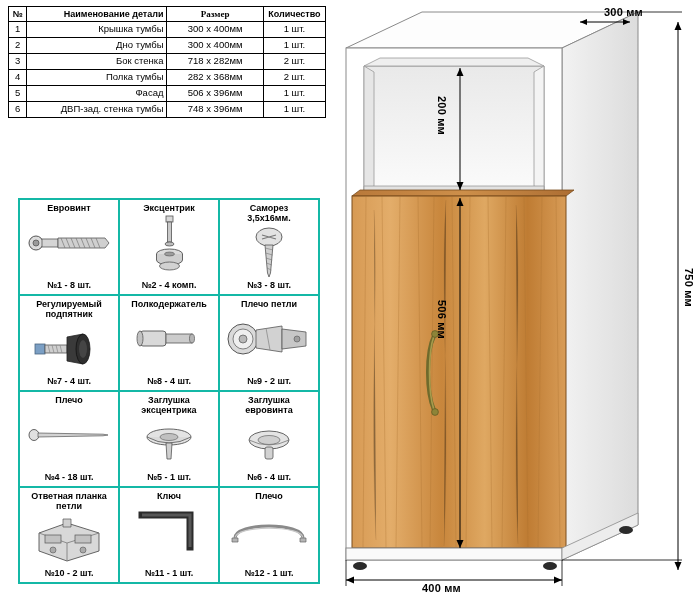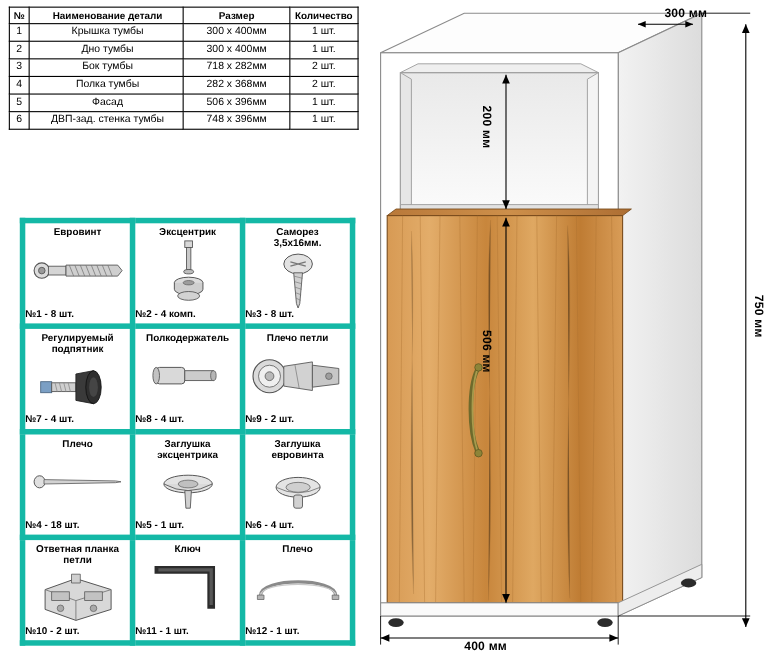--- a/index.html
+++ b/index.html
@@ -31,39 +31,39 @@
     text-align: center;
     line-height: 1.15;
     height: 15px;
     box-sizing: border-box;
   }
   #parts-table th {
     font-weight: bold;
     font-size: 9px;
   }
   #parts-table td.name, #parts-table th.name {
-    text-align: center;
+    text-align: right;
     padding-left: 5px;
   }
   .col-num  { width: 18px; }
   .col-name { width: 140px; }
-  .col-size { width: 96px; }
+  .col-size { width: 96px; font-family: Liberation Serif, serif; }
   .col-qty  { width: 62px; }
 
   
   #hardware-grid {
     position: absolute;
     left: 18px;
     top: 198px;
     width: 300px;
     border-collapse: collapse;
     table-layout: fixed;
   }
   #hardware-grid td {
-    border: 5px solid #14b8a6;
+    border: 2px solid #14b8a6;
     width: 100px;
     height: 96px;
     vertical-align: top;
     padding: 3px 2px 2px 2px;
     box-sizing: border-box;
     position: relative;
   }
   .hw-title {
     font-size: 9px;
     font-weight: bold;
@@ -77,20 +77,21 @@
     align-items: center;
     justify-content: center;
   }
   .hw-qty {
     position: absolute;
     left: 0;
     right: 0;
     bottom: 4px;
     font-size: 9px;
     font-weight: bold;
+    text-align: center;
   }
 
   
   #cabinet-drawing {
     position: absolute;
     left: 330px;
     top: 0;
     width: 370px;
     height: 594px;
   }
@@ -127,21 +128,21 @@
       <td>1 шт.</td>
     </tr>
     <tr>
       <td>2</td>
       <td class="name">Дно тумбы</td>
       <td>300 х 400мм</td>
       <td>1 шт.</td>
     </tr>
     <tr>
       <td>3</td>
-      <td class="name">Бок тумбы</td>
+      <td class="name">Бок стенка</td>
       <td>718 х 282мм</td>
       <td>2 шт.</td>
     </tr>
     <tr>
       <td>4</td>
       <td class="name">Полка тумбы</td>
       <td>282 х 368мм</td>
       <td>2 шт.</td>
     </tr>
     <tr>

